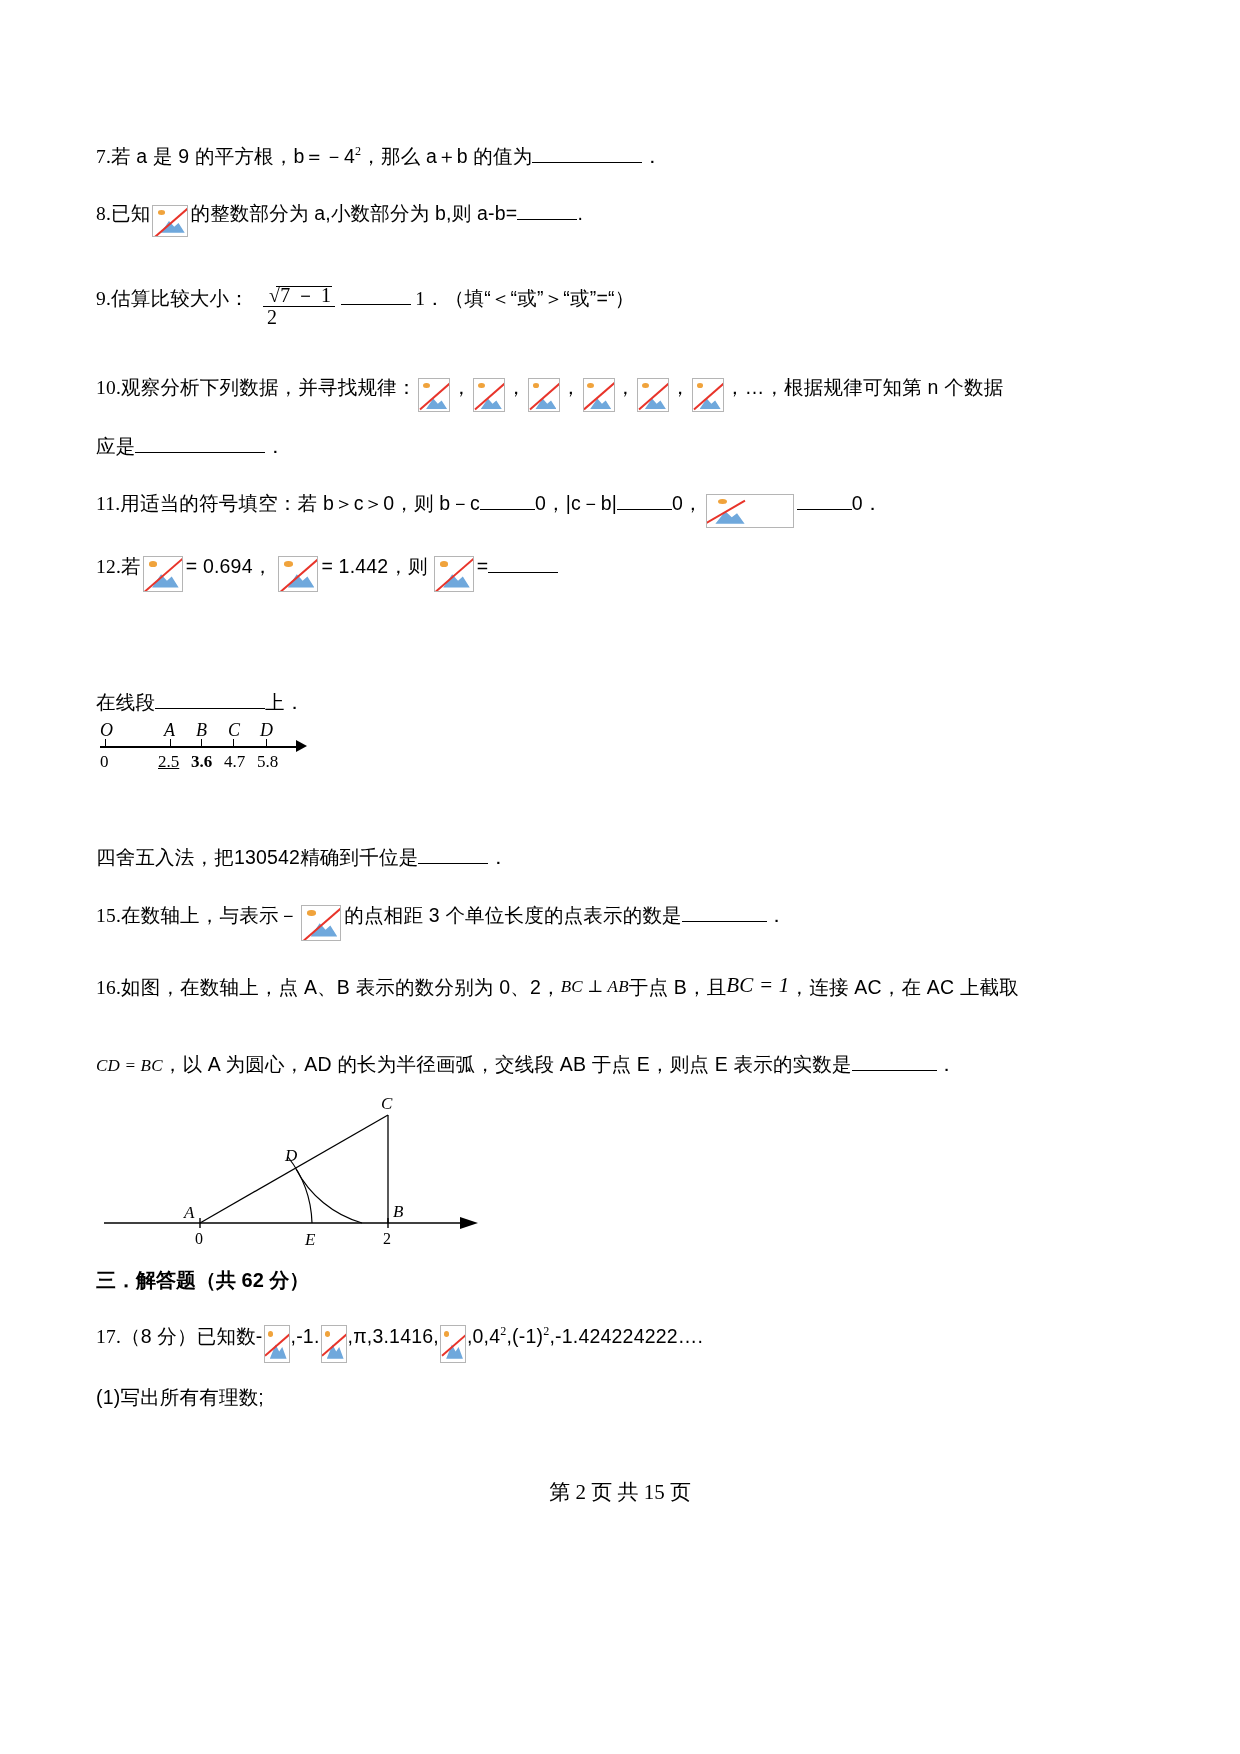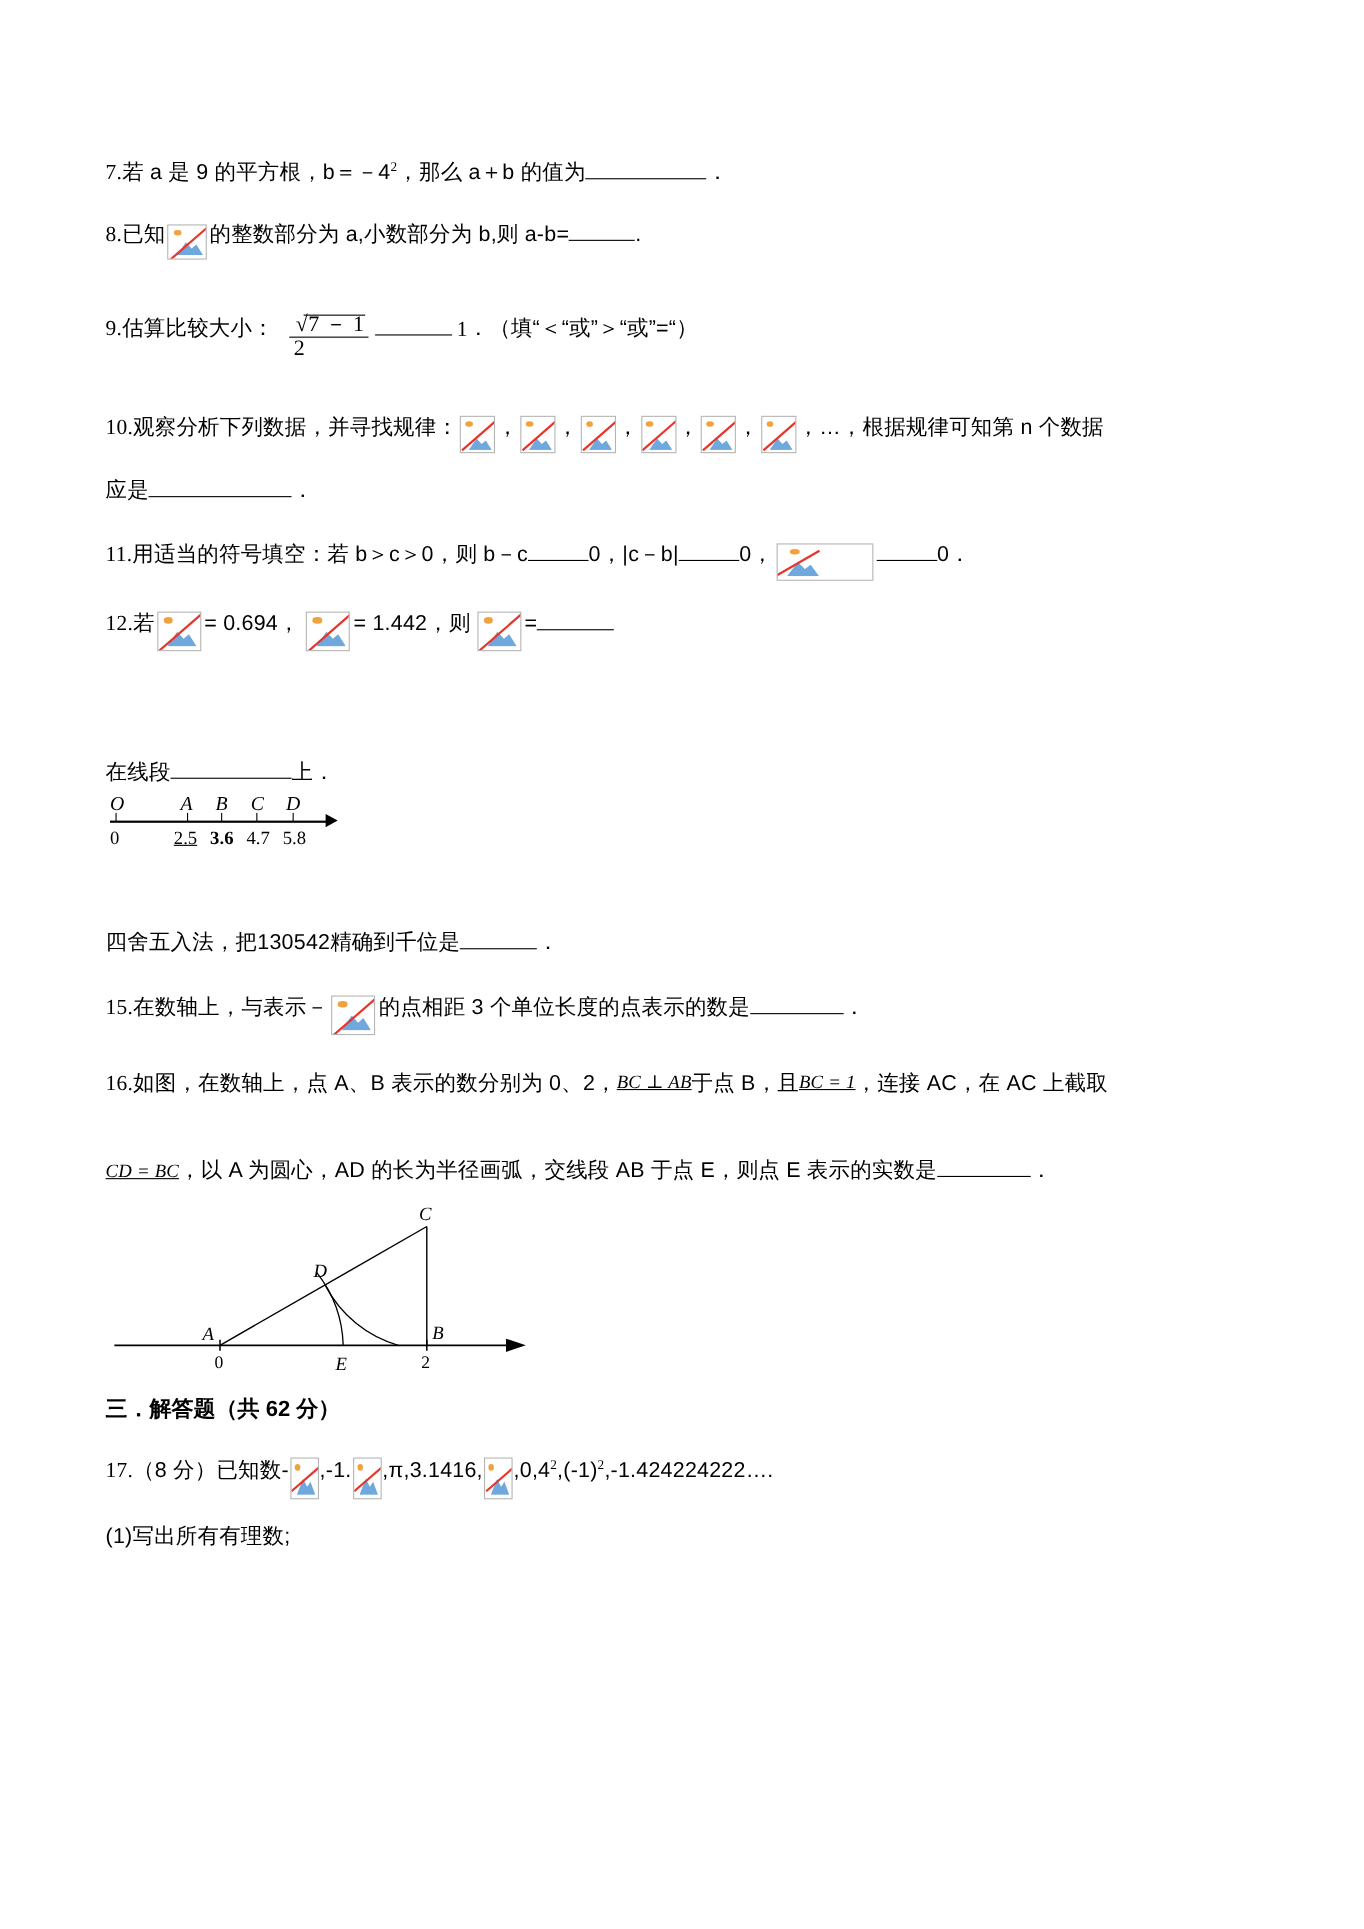--- a/index.html
+++ b/index.html
@@ -10,21 +10,21 @@
   }
   .page{position:relative;width:1240px;height:1754px;padding:0;box-sizing:border-box;}
   .qline{
     position:absolute;
     font-size:19.5px;
     line-height:1.0;
     white-space:nowrap;
     letter-spacing:0.2px;
   }
   .lat{font-family:"Liberation Serif","DejaVu Serif",serif;}
-  .ital{font-family:"Liberation Serif","DejaVu Serif",serif;font-style:italic;text-decoration:underline;}
+  .ital{font-family:"Liberation Serif","DejaVu Serif",serif;font-style:italic;}
   .sup{font-size:0.62em;vertical-align:super;}
   .blank{display:inline-block;border-bottom:1.4px solid #000;vertical-align:baseline;}
   .b110{width:110px;} .b70{width:70px;} .b85{width:85px;}
   .b60{width:60px;} .b130{width:130px;}
   .b55{width:55px;}
 
   
   .imgph{
     display:inline-block;
     background:#fff;
@@ -140,21 +140,21 @@
 
   <div class="qline" style="left:96px;top:848px;">
     <span>四舍五入法，把130542精确到千位是</span><span class="blank b70"></span><span>．</span>
   </div>
 
   <div class="qline" style="left:96px;top:905px;">
     <span class="lat">15.</span><span>在数轴上，与表示－</span><span class="imgph" style="width:40px;height:36px;margin:0 3px -12px 3px;"><span class="dot"></span><span class="mount"></span><span class="slash"></span></span><span>的点相距 3 个单位长度的点表示的数是</span><span class="blank b85"></span><span>．</span>
   </div>
 
   <div class="qline" style="left:96px;top:975px;">
-    <span class="lat">16.</span><span>如图，在数轴上，点 A、B 表示的数分别为 0、2，</span><span class="ital" style="font-size:17px;vertical-align:2px;">BC ⊥ AB</span><span>于点 B，且</span><span class="ital" style="font-size:17px;vertical-align:2px;">BC = 1</span><span>，连接 AC，在 AC 上截取</span>
+    <span class="lat">16.</span><span>如图，在数轴上，点 A、B 表示的数分别为 0、2，</span><span class="ital" style="font-size:17px;vertical-align:2px;">BC ⊥ AB</span><span>于点 B，且</span><span class="ital" style="font-size:21px;vertical-align:2px;">BC = 1</span><span>，连接 AC，在 AC 上截取</span>
   </div>
   <div class="qline" style="left:96px;top:1055px;text-align:right;">
     <span class="ital" style="font-size:17px;">CD = BC</span><span>，以 A 为圆心，AD 的长为半径画弧，交线段 AB 于点 E，则点 E 表示的实数是</span><span class="blank b85"></span><span>．</span>
   </div>
 
   <div class="geom" style="left:100px;top:1095px;width:420px;height:155px;">
     <svg width="420" height="155" viewBox="0 0 420 155">
 
       <line x1="4" y1="128" x2="360" y2="128" stroke="#000" stroke-width="1.6"></line>
       <polygon points="360,122 378,128 360,134" fill="#000"></polygon>
@@ -178,14 +178,15 @@
     </svg>
   </div>
 
   <div class="sec" style="left:96px;top:1267px;">三．解答题（共 62 分）</div>
 
   <div class="qline" style="left:96px;top:1325px;">
     <span class="lat">17.</span><span>（8 分）</span><span>已知数-</span><span class="imgph" style="width:26px;height:38px;margin:0 1px -14px 1px;"><span class="dot"></span><span class="mount"></span><span class="slash"></span></span><span>,-1.</span><span class="imgph" style="width:26px;height:38px;margin:0 1px -14px 1px;"><span class="dot"></span><span class="mount"></span><span class="slash"></span></span><span>,π,3.1416,</span><span class="imgph" style="width:26px;height:38px;margin:0 1px -14px 1px;"><span class="dot"></span><span class="mount"></span><span class="slash"></span></span><span>,0,4</span><span class="lat sup">2</span><span>,(-1)</span><span class="lat sup">2</span><span>,-1.424224222….</span>
   </div>
   <div class="qline" style="left:96px;top:1388px;">(1)写出所有有理数;</div>
 
+  <div class="footer" style="top:1478px;">第 2 页 共 15 页</div>
 
 </div>
 
 </body></html>

